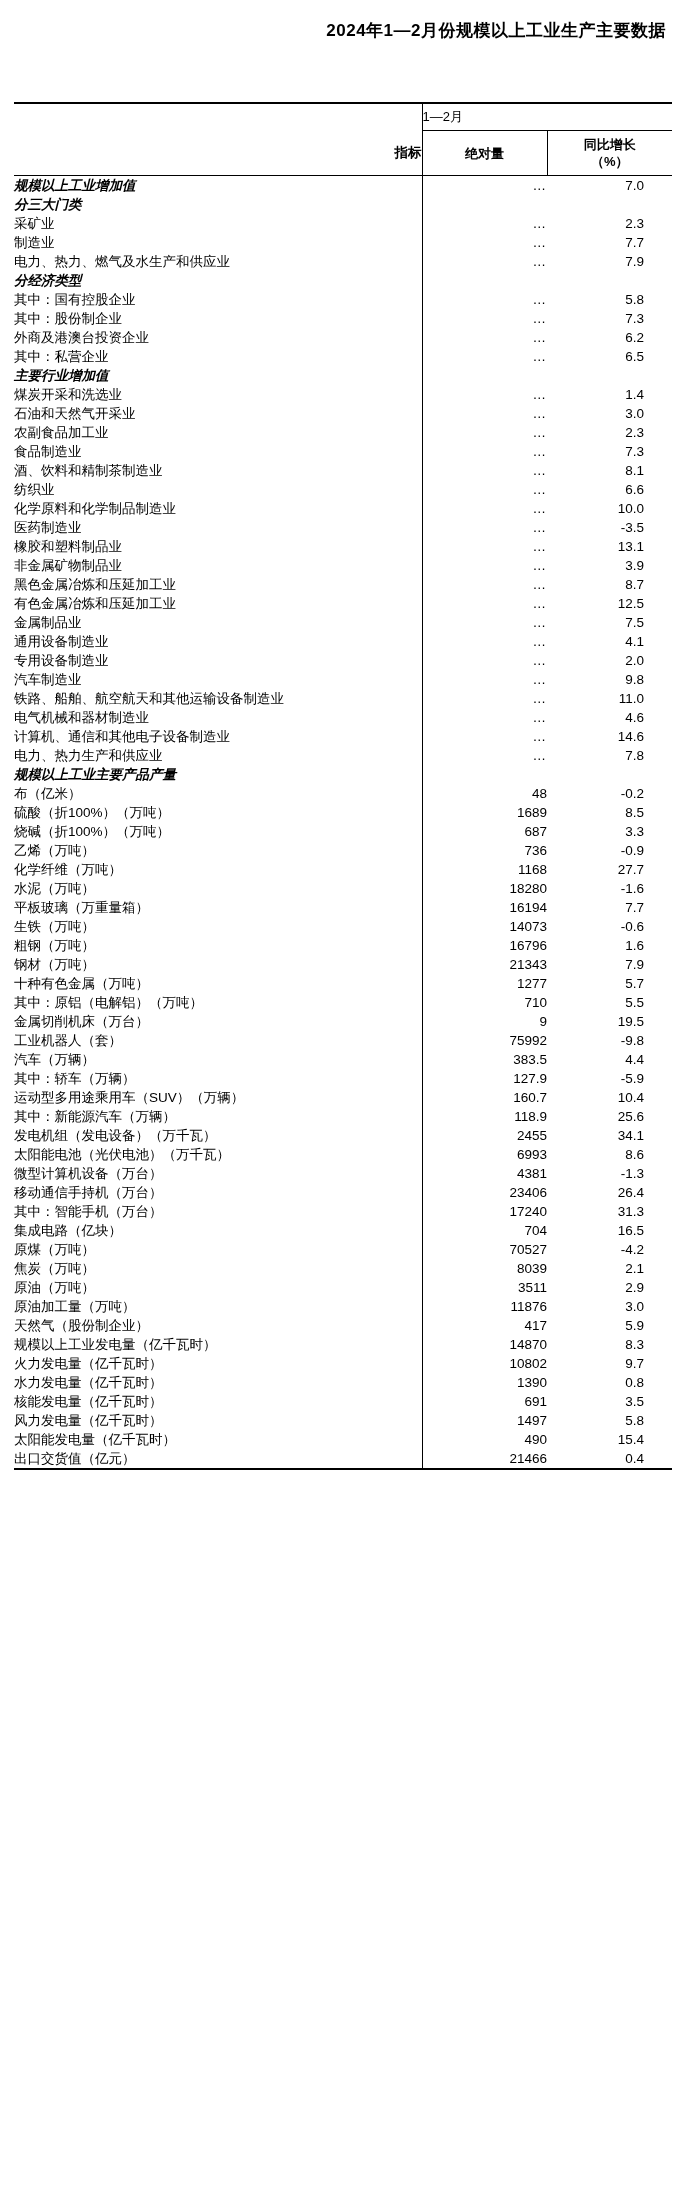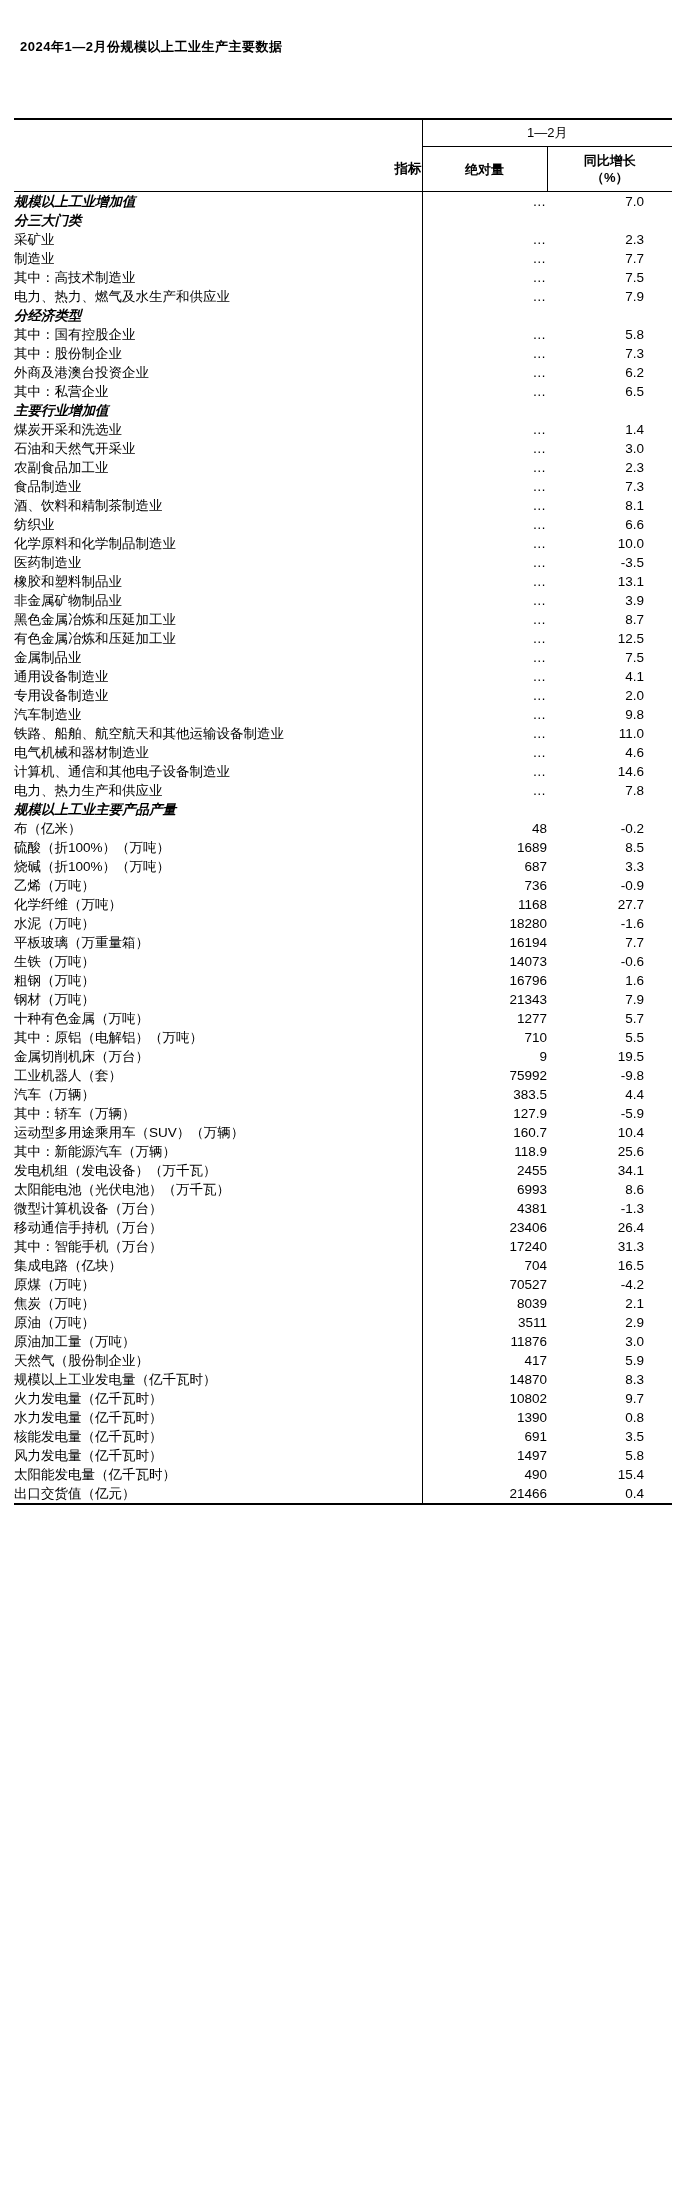--- a/index.html
+++ b/index.html
@@ -12,27 +12,26 @@
     font-family: "Liberation Sans", sans-serif;
     color: #000000;
   }
   .page {
     width: 686px;
     box-sizing: border-box;
     padding: 0;
     position: relative;
   }
   .doc-title {
-    text-align: left;
-    font-size: 13px;
+    text-align: right;
+    font-size: 17px;
     font-weight: bold;
     letter-spacing: 0.5px;
     padding: 18px 20px 0 20px;
     line-height: 26px;
-    margin-top: 16px;
   }
   .table-wrap {
     padding: 58px 14px 14px 14px;
   }
   table.data {
     border-collapse: collapse;
     width: 658px;
     table-layout: fixed;
     font-size: 13px;
   }
@@ -46,21 +45,21 @@
   }
   
   .hdr-top-left {
     border-top: 2px solid #000;
     border-bottom: none;
   }
   .hdr-period {
     border-top: 2px solid #000;
     border-bottom: 1px solid #000;
     border-left: 1px solid #000;
-    text-align: center;
+    text-align: left;
     font-weight: normal;
     font-size: 13px;
     height: 26px;
     vertical-align: middle;
   }
   .hdr-ind {
     border-bottom: 1px solid #000;
     text-align: right;
     vertical-align: middle;
     font-size: 13.5px;
@@ -152,25 +151,20 @@
             <td class="ind lv1">采矿业</td>
             <td class="num abs"><span class="ellipsis">…</span></td>
             <td class="num yoy">2.3</td>
           </tr>
           <tr>
             <td class="ind lv1">制造业</td>
             <td class="num abs"><span class="ellipsis">…</span></td>
             <td class="num yoy">7.7</td>
           </tr>
           <tr>
-            <td class="ind lv2">其中：高技术制造业</td>
-            <td class="num abs"><span class="ellipsis">…</span></td>
-            <td class="num yoy">7.5</td>
-          </tr>
-          <tr>
             <td class="ind lv1">电力、热力、燃气及水生产和供应业</td>
             <td class="num abs"><span class="ellipsis">…</span></td>
             <td class="num yoy">7.9</td>
           </tr>
           <tr class="section">
             <td class="ind lv0">分经济类型</td>
             <td class="num abs"></td>
             <td class="num yoy"></td>
           </tr>
           <tr>

